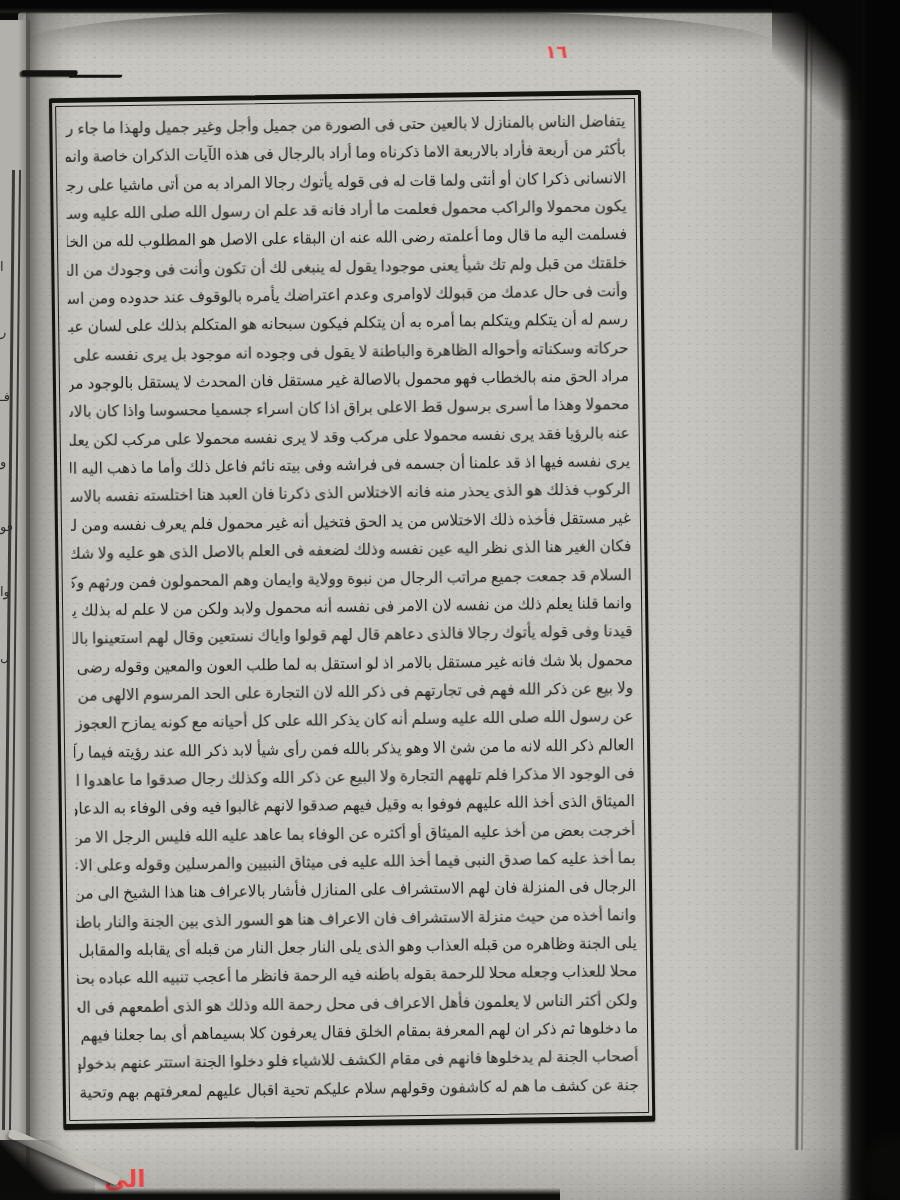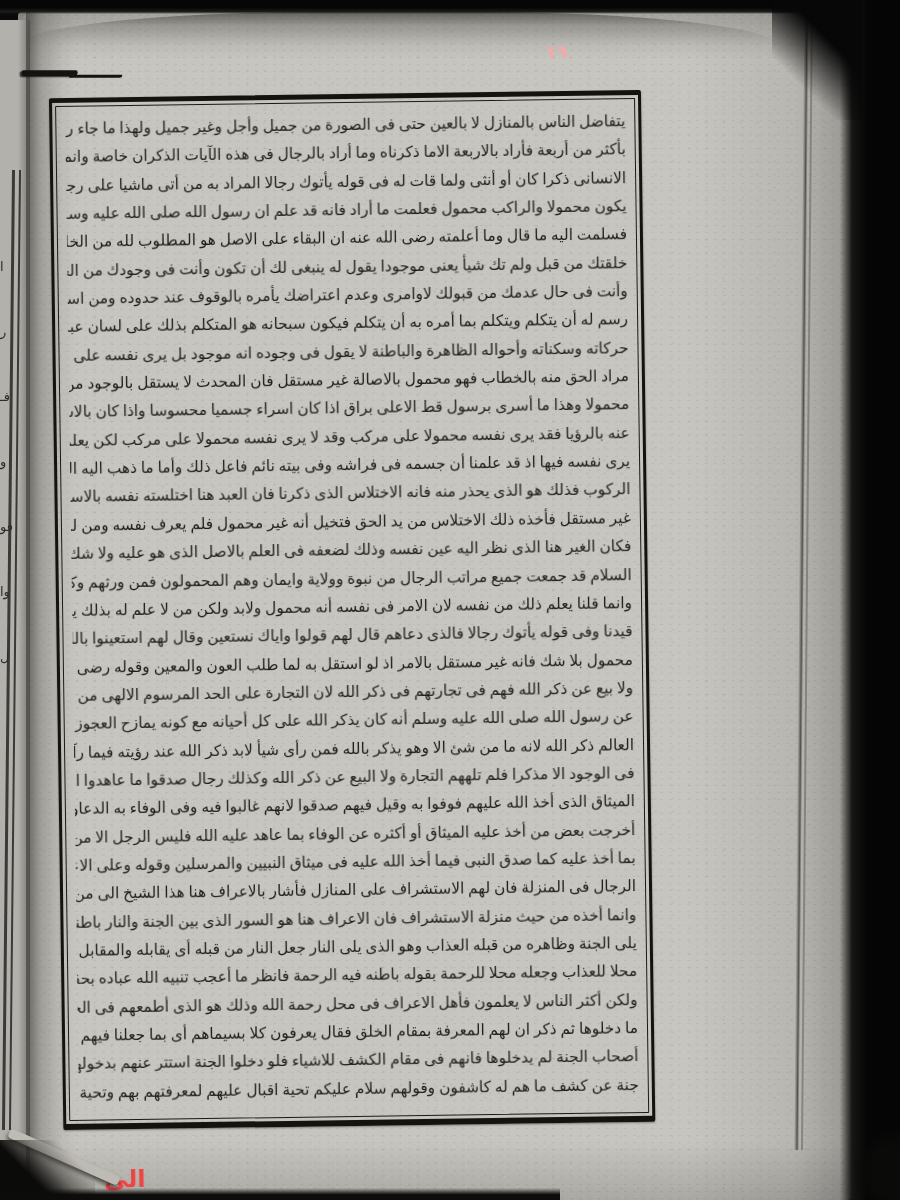--- a/index.html
+++ b/index.html
@@ -66,21 +66,21 @@
   .page-stack-edge{position:absolute;left:799px;top:0;width:5px;height:1150px;
     background:linear-gradient(90deg,rgba(0,0,0,0) ,#8a8880 30%,#55534e 60%,rgba(0,0,0,0));
     transform:rotate(0.5deg);}
   .page-stack-edge2{position:absolute;left:806px;top:0;width:2px;height:1150px;
     background:#74726c;opacity:0.7;transform:rotate(0.5deg);}
 
   
   .page-ink{position:absolute;inset:0;transform:rotate(-0.8deg);transform-origin:350px 600px;}
   .page-number{
     position:absolute;left:553px;top:44px;font-size:18px;font-weight:bold;
-    color:#fca5a5;direction:rtl;letter-spacing:2px;filter:blur(0.2px);
+    color:#ef4444;direction:rtl;letter-spacing:2px;filter:blur(0.2px);
   }
   .ink-dash{
     position:absolute;left:29px;top:66px;width:56px;height:6px;background:#131311;
     border-radius:3px 3px 6px 3px;transform:rotate(0.8deg);
     box-shadow:46px 3px 0 -1.5px #131311, -2px 1px 1px rgba(19,19,17,0.7);
   }
   .text-frame{
     position:absolute;left:56px;top:94px;width:592px;height:1032px;
     border-style:solid;border-color:#14140f;border-width:5px 3.5px 6px 3.5px;
     box-sizing:border-box;border-radius:2px;

